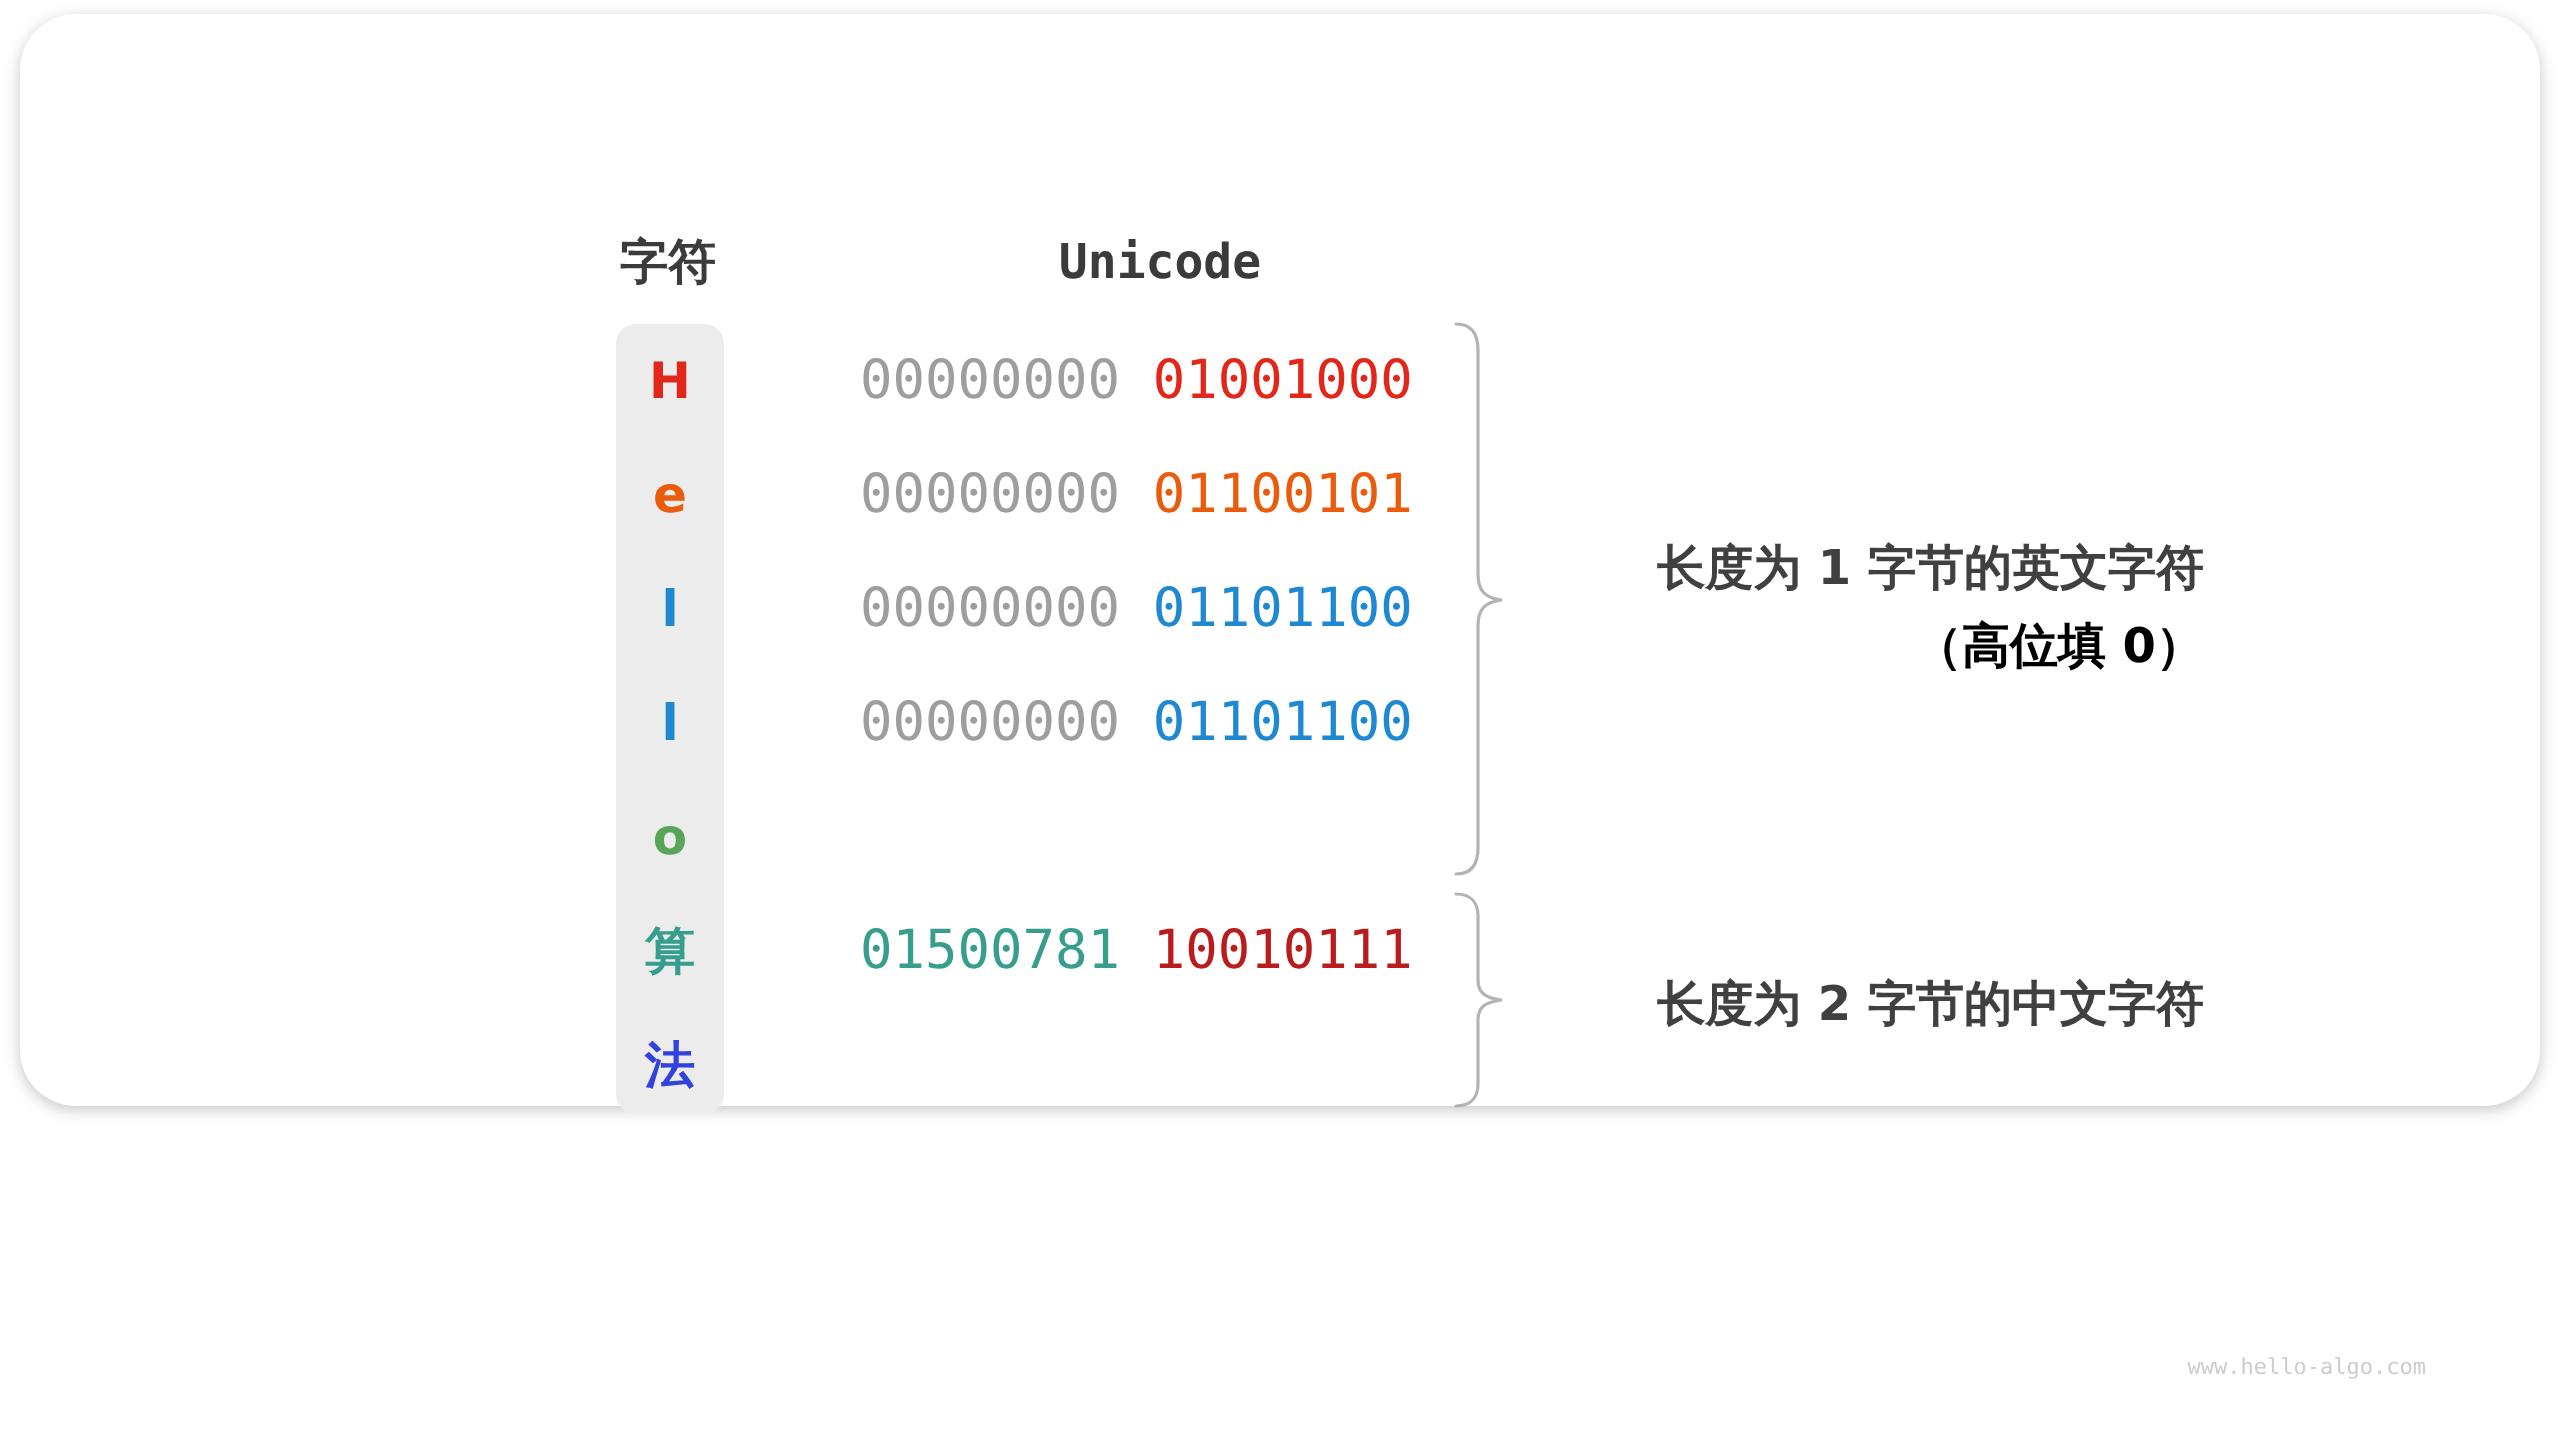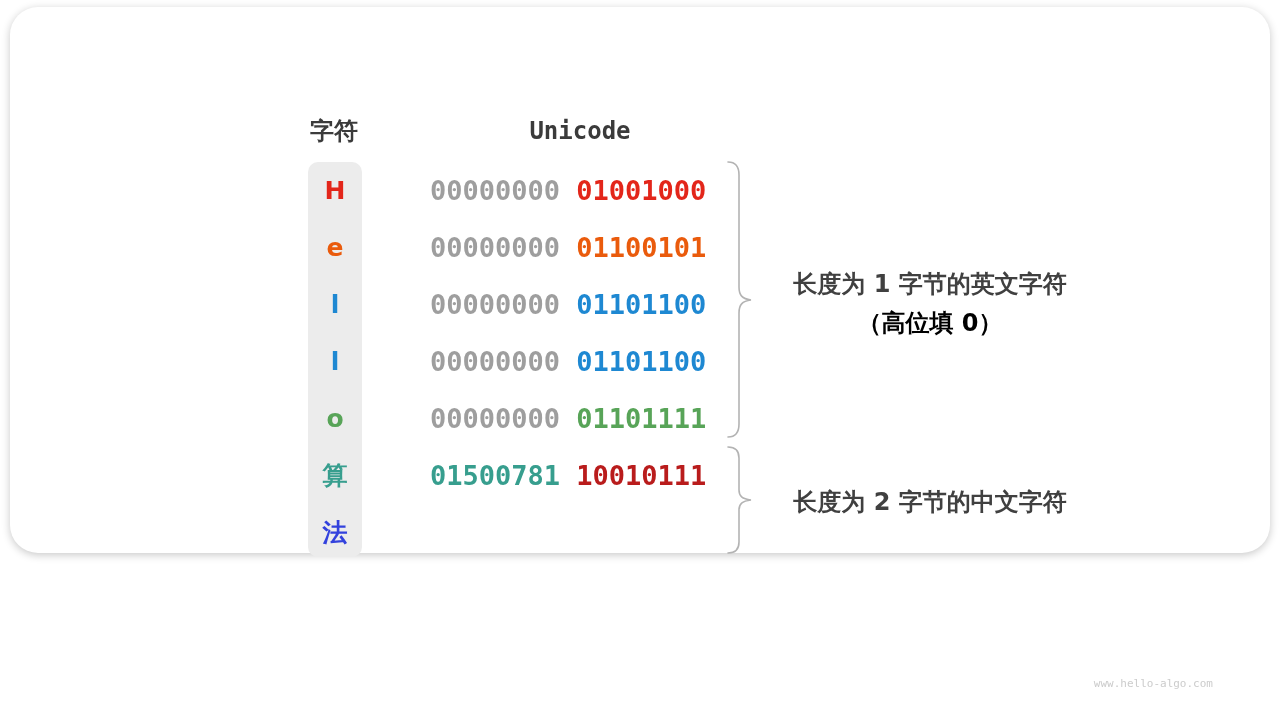--- a/index.html
+++ b/index.html
@@ -47,30 +47,30 @@
     text-align: center;
     line-height: 34px;
     font-size: 25px;
     font-weight: 700;
   }
   .row .bin {
     position: absolute;
     left: 430px;
     line-height: 34px;
     font-size: 27px;
-    font-weight: 700;
+    font-weight: 400;
     font-family: "DejaVu Sans Mono", monospace;
     white-space: pre;
     text-align: right;
   }
   .brace { position: absolute; }
   .anno {
     position: absolute;
     left: 758px; width: 344px;
-    text-align: center;
+    text-align: right;
     color: #404040;
     font-size: 24px;
     font-weight: 600;
     line-height: 30px;
   }
   .anno .muted {
     display: block;
     margin-top: 9px;
     color: #000000;
     font-weight: 700;
@@ -105,21 +105,20 @@
   <div class="row" style="top:288px">
     <div class="char" style="color: rgb(30, 136, 210);">l</div>
     <div class="bin"><span style="color: rgb(158, 158, 158);">00000000</span> <span style="color: rgb(30, 136, 210);">01101100</span></div>
   </div>
   <div class="row" style="top:345px">
     <div class="char" style="color: rgb(30, 136, 210);">l</div>
     <div class="bin"><span style="color: rgb(158, 158, 158);">00000000</span> <span style="color: rgb(30, 136, 210);">01101100</span></div>
   </div>
   <div class="row" style="top:402px">
     <div class="char" style="color: rgb(88, 164, 88);">o</div>
-    <div class="bin"><span style="color: rgb(158, 158, 158);">00000000</span> <span style="color: rgb(88, 164, 88);">01101111</span></div>
   </div>
   <div class="row" style="top:459px">
     <div class="char" style="color: rgb(55, 158, 142);">算</div>
     <div class="bin"><span style="color: rgb(55, 158, 142);">01500781</span> <span style="color: #b91c1c;">10010111</span></div>
   </div>
   <div class="row" style="top:516px">
     <div class="char" style="color: rgb(51, 66, 221);">法</div>
   </div>
 
   <svg class="brace" style="left:724px; top:158px;" width="36" height="282" viewBox="0 0 36 282">

